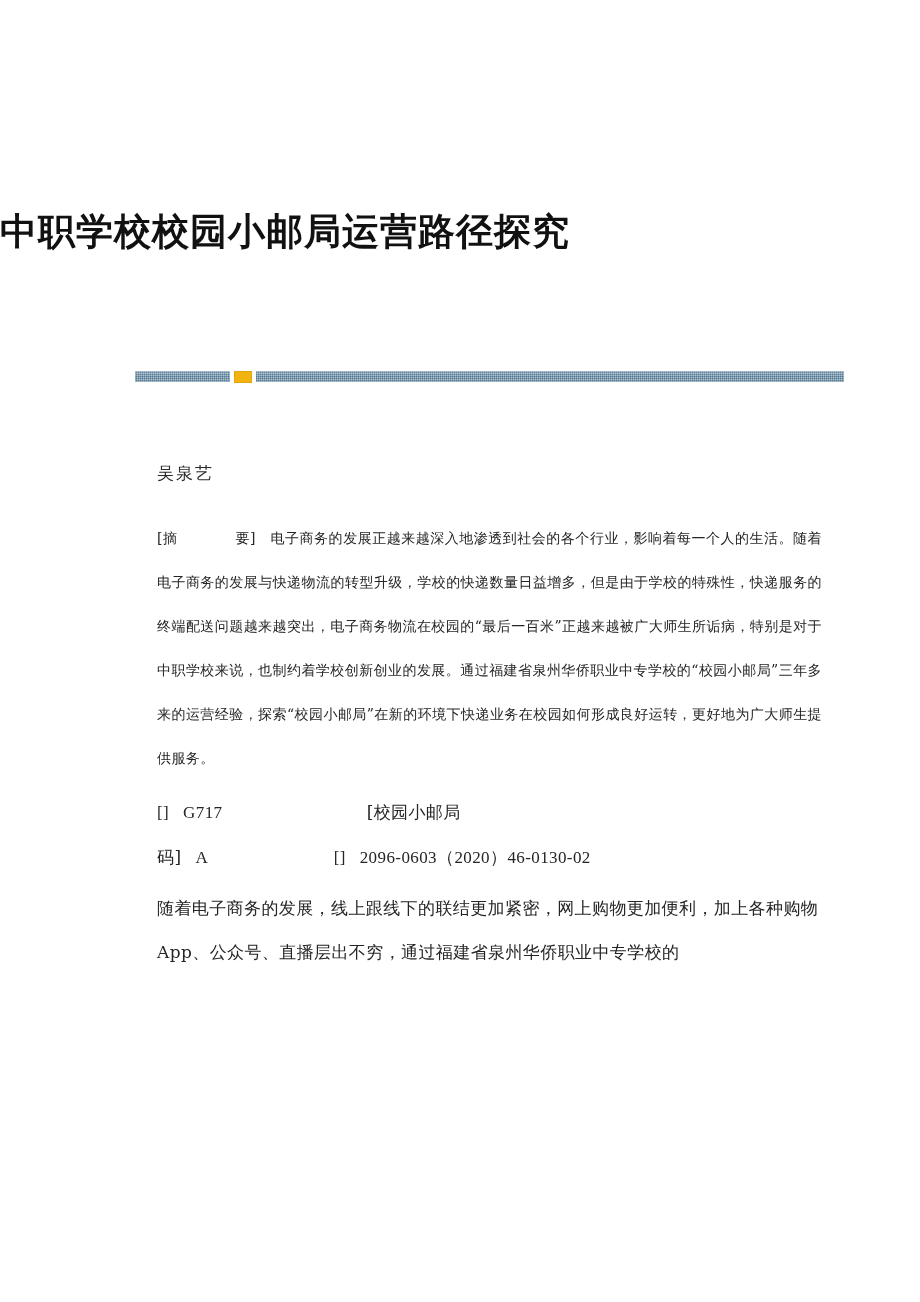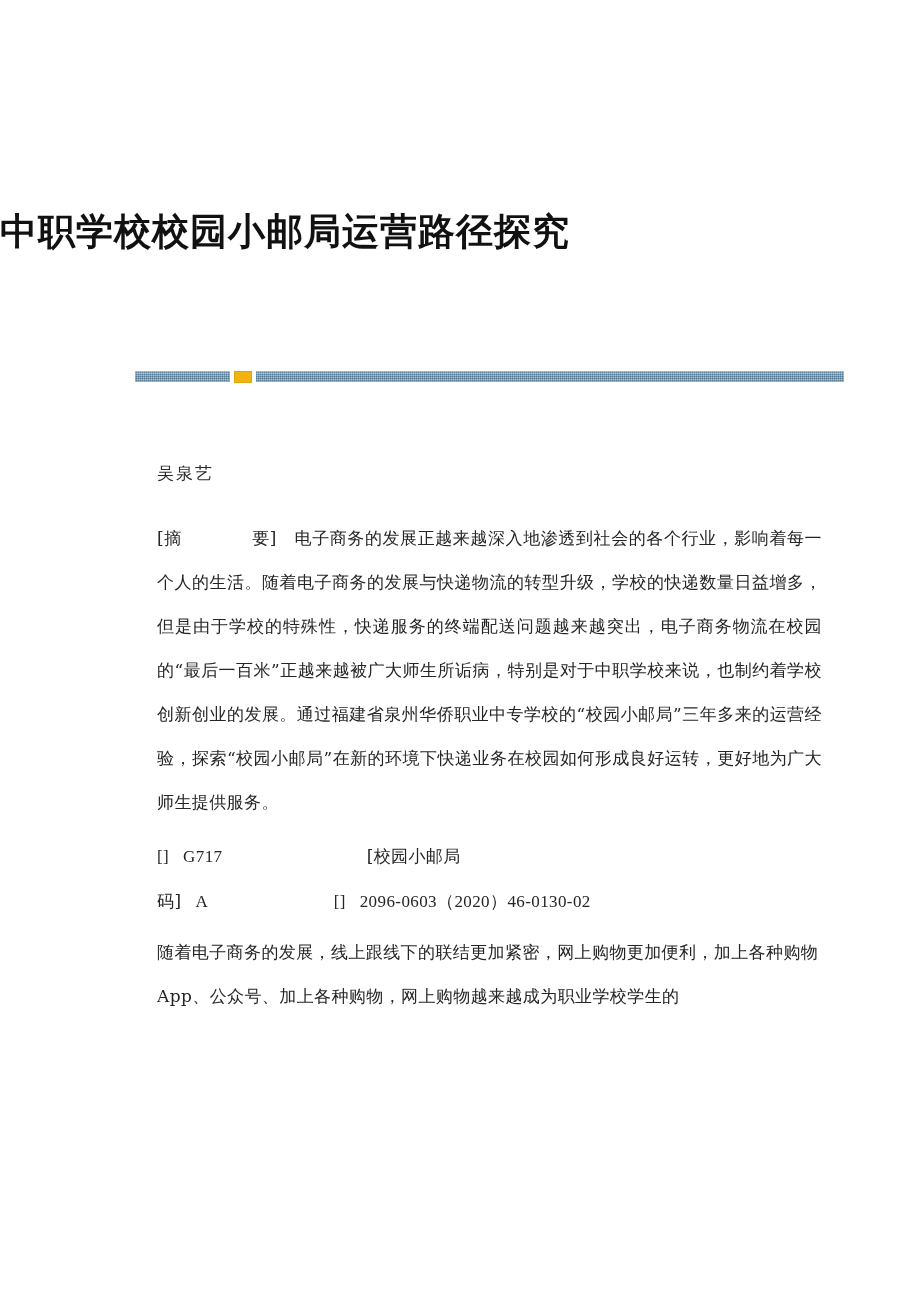--- a/index.html
+++ b/index.html
@@ -94,21 +94,21 @@
   .author {
     font-family: "DejaVu Serif", "Liberation Serif", serif;
     font-size: 17px;
     color: #2a2a2a;
     letter-spacing: 2px;
     margin: 0 0 30px 0;
     line-height: 1.4;
   }
   .para {
     font-family: "DejaVu Serif", "Liberation Serif", serif;
-    font-size: 17px;
+    font-size: 14px;
     color: #252525;
     line-height: 44px;
     margin: 0;
     letter-spacing: 0.4px;
     text-align: justify;
     white-space: pre-wrap;
   }
   .para.abstract {
     margin-bottom: 10px;
   }
@@ -156,17 +156,17 @@
 
     <p class="author">吴泉艺</p>
 
     <p class="para abstract"><span>[摘　　　　要]</span><span>　电子商务的发展正越来越深入地渗透到社会的各个行业，影响着每一个人的生活。随着电子商务的发展与快递物流的转型升级，学校的快递数量日益增多，但是由于学校的特殊性，快递服务的终端配送问题越来越突出，电子商务物流在校园的“最后一百米”正越来越被广大师生所诟病，特别是对于中职学校来说，也制约着学校创新创业的发展。通过福建省泉州华侨职业中专学校的“校园小邮局”三年多来的运营经验，探索“校园小邮局”在新的环境下快递业务在校园如何形成良好运转，更好地为广大师生提供服务。</span></p>
 
 
     <p class="codes-row"><span class="latin">[]</span><span class="latin">&nbsp;&nbsp;&nbsp;</span><span class="latin">G717</span><span class="latin">&nbsp;&nbsp;&nbsp;&nbsp;&nbsp;&nbsp;&nbsp;&nbsp;&nbsp;&nbsp;&nbsp;&nbsp;&nbsp;&nbsp;&nbsp;&nbsp;&nbsp;&nbsp;&nbsp;&nbsp;&nbsp;&nbsp;&nbsp;&nbsp;&nbsp;&nbsp;&nbsp;&nbsp;&nbsp;&nbsp;&nbsp;</span><span>[校园小邮局</span></p>
 
     <p class="codes-row"><span>码]</span><span class="latin">&nbsp;&nbsp;&nbsp;</span><span class="latin">A</span><span class="latin">&nbsp;&nbsp;&nbsp;&nbsp;&nbsp;&nbsp;&nbsp;&nbsp;&nbsp;&nbsp;&nbsp;&nbsp;&nbsp;&nbsp;&nbsp;&nbsp;&nbsp;&nbsp;&nbsp;&nbsp;&nbsp;&nbsp;&nbsp;&nbsp;&nbsp;&nbsp;&nbsp;</span><span class="latin">[]</span><span class="latin">&nbsp;&nbsp;&nbsp;</span><span class="latin">2096-0603（2020）46-0130-02</span></p>
 
-    <p class="body-para">随着电子商务的发展，线上跟线下的联结更加紧密，网上购物更加便利，加上各种购物 App、公众号、加上各种购物，网上购物越来越成为职业学校学生的</p>
+    <p class="body-para">随着电子商务的发展，线上跟线下的联结更加紧密，网上购物更加便利，加上各种购物 App、公众号、直播层出不穷，通过福建省泉州华侨职业中专学校的</p>
 
   </div>
 
 </div>
 
 </body></html>

